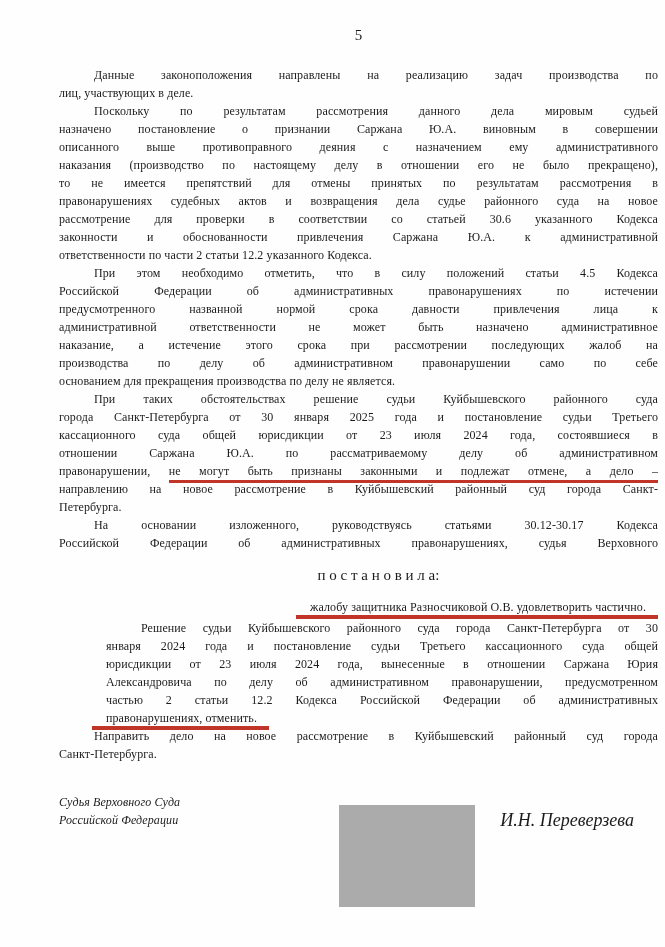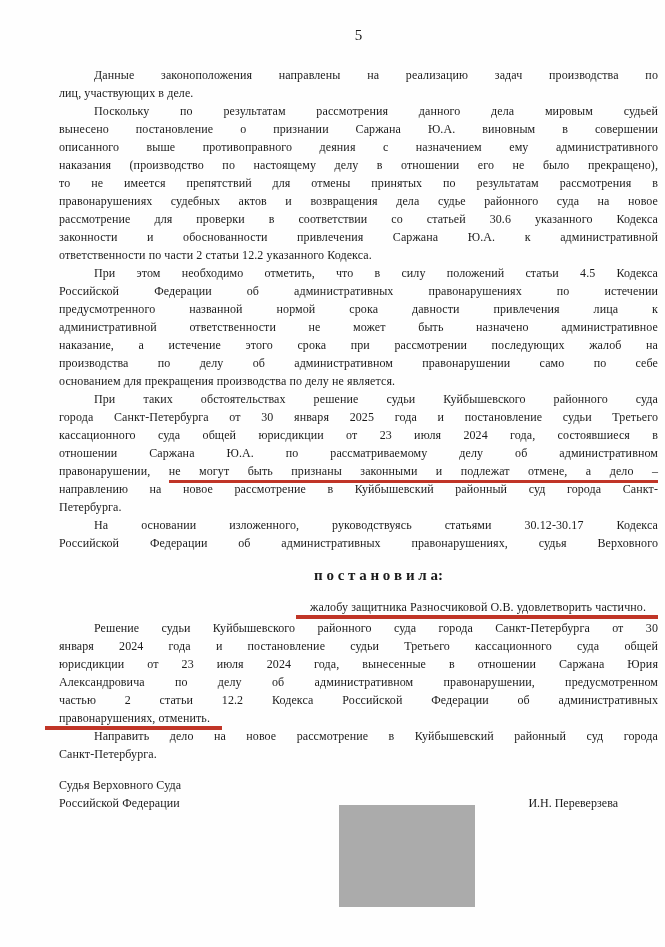--- a/index.html
+++ b/index.html
@@ -40,33 +40,34 @@
     background-image:linear-gradient(var(--underline-color),var(--underline-color));
     background-repeat:no-repeat;
     background-position:0 100%;
     background-size:100% 3.5px;
     padding-bottom:5px;
   }
   .u.thick{background-size:100% 4.5px;}
   .u.ext{margin-left:-14px;padding-left:14px;padding-right:12px;}
   
   [data-block="para-intro"]{margin-top:22px;}
-  [data-block="verdict-word"]{margin-top:14px;text-align:center;text-indent:40px;font-size:15px;line-height:18px;font-weight:bold;}
+  [data-block="verdict-word"]{margin-top:14px;text-align:center;text-indent:40px;font-size:15px;line-height:18px;}
   [data-block="para-zhaloba"]{margin-top:14px;text-align:right;}
-  [data-block="para-reshenie"]{margin-top:3px;}
+  [data-block="para-reshenie"]{margin-top:3px;margin-left:47px;}
   .signature{
-    margin-top:13px;
+    margin-top:30px;
     position:relative;
     height:60px;
+    font-style:italic;
   }
   .sig-left .ln{text-align:left;}
   .sig-name{
     position:absolute;
-    right:40px;top:18px;
-    font-size:12px;line-height:18px;
+    right:24px;top:18px;
+    font-size:18px;line-height:18px;
     white-space:nowrap;
   }
   .redaction{
     position:absolute;
     left:339px;top:805px;
     width:136px;height:102px;
     background:var(--redaction-color);
   }
 </style>
 </head>
@@ -75,21 +76,21 @@
 <div class="sheet">
   <div class="content">
     <div class="pageno">5</div>
     <div>
         <div data-block="para-intro" class="para">
           <div class="ln j ind"><span>Данные законоположения направлены на реализацию задач производства по</span></div>
           <div class="ln"><span>лиц, участвующих в деле.</span></div>
         </div>
         <div data-block="para-poskolku" class="para">
           <div class="ln j ind"><span>Поскольку по результатам рассмотрения данного дела мировым судьей</span></div>
-          <div class="ln j"><span>вынесено постановление о признании Саржана Ю.А. виновным в совершении</span></div>
+          <div class="ln j"><span>назначено постановление о признании Саржана Ю.А. виновным в совершении</span></div>
           <div class="ln j"><span>описанного выше противоправного деяния с назначением ему административного</span></div>
           <div class="ln j"><span>наказания (производство по настоящему делу в отношении его не было прекращено),</span></div>
           <div class="ln j"><span>то не имеется препятствий для отмены принятых по результатам рассмотрения в</span></div>
           <div class="ln j"><span>правонарушениях судебных актов и возвращения дела судье районного суда на новое</span></div>
           <div class="ln j"><span>рассмотрение для проверки в соответствии со статьей 30.6 указанного Кодекса</span></div>
           <div class="ln j"><span>законности и обоснованности привлечения Саржана Ю.А. к административной</span></div>
           <div class="ln"><span>ответственности по части 2 статьи 12.2 указанного Кодекса.</span></div>
         </div>
         <div data-block="para-pri-etom" class="para">
           <div class="ln j ind"><span>При этом необходимо отметить, что в силу положений статьи 4.5 Кодекса</span></div>

